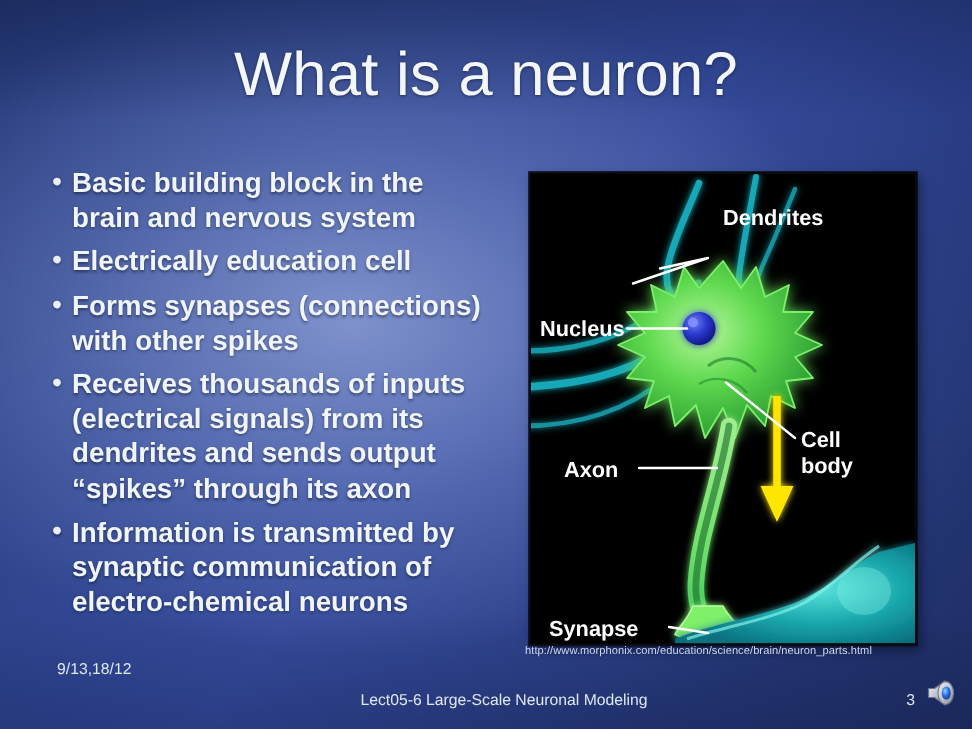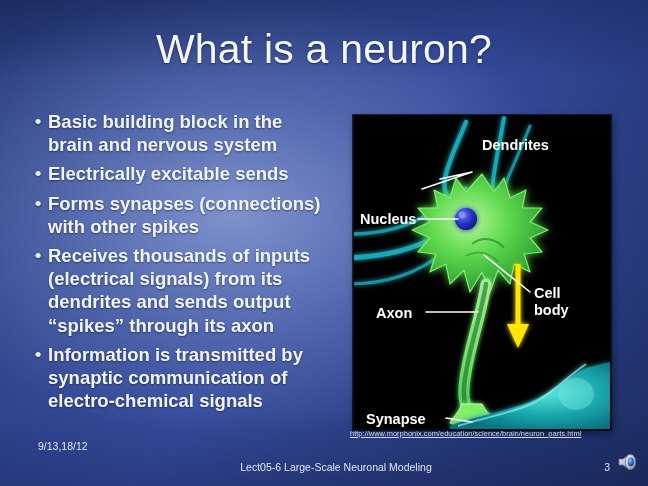--- a/index.html
+++ b/index.html
@@ -95,21 +95,20 @@
     position: absolute;
     left: 350px;
     top: 429px;
     width: 262px;
     color: #cfd9ee;
     font-size: 7.4px;
     line-height: 10px;
     letter-spacing: 0.05px;
     z-index: 4;
     white-space: nowrap;
-    text-decoration: underline;
   }
 
   
   .footer-left {
     position: absolute;
     left: 38px;
     top: 440px;
     color: #dfe6f5;
     font-size: 10.5px;
     z-index: 4;
@@ -152,42 +151,42 @@
   <div class="bullets">
 
     <div class="bullet">
       <span class="dot">•</span>
       <span class="btext">Basic building block in the
 brain and nervous system</span>
     </div>
 
     <div class="bullet">
       <span class="dot">•</span>
-      <span class="btext">Electrically excitable sends</span>
+      <span class="btext">Electrically education cell</span>
     </div>
 
     <div class="bullet">
       <span class="dot">•</span>
       <span class="btext">Forms synapses (connections)
 with other spikes</span>
     </div>
 
     <div class="bullet">
       <span class="dot">•</span>
       <span class="btext">Receives thousands of inputs
 (electrical signals) from its
 dendrites and sends output
 “spikes” through its axon</span>
     </div>
 
     <div class="bullet">
       <span class="dot">•</span>
       <span class="btext">Information is transmitted by
 synaptic communication of
-electro-chemical signals</span>
+electro-chemical neurons</span>
     </div>
 
   </div>
 
   <div class="picture-frame">
     <svg width="256" height="313" viewBox="0 0 256 313" xmlns="http://www.w3.org/2000/svg">
       <defs>
         <radialGradient id="somaGrad" cx="42%" cy="40%" r="68%">
           <stop offset="0%" stop-color="#b6f79b"></stop>
           <stop offset="42%" stop-color="#5fd94f"></stop>

